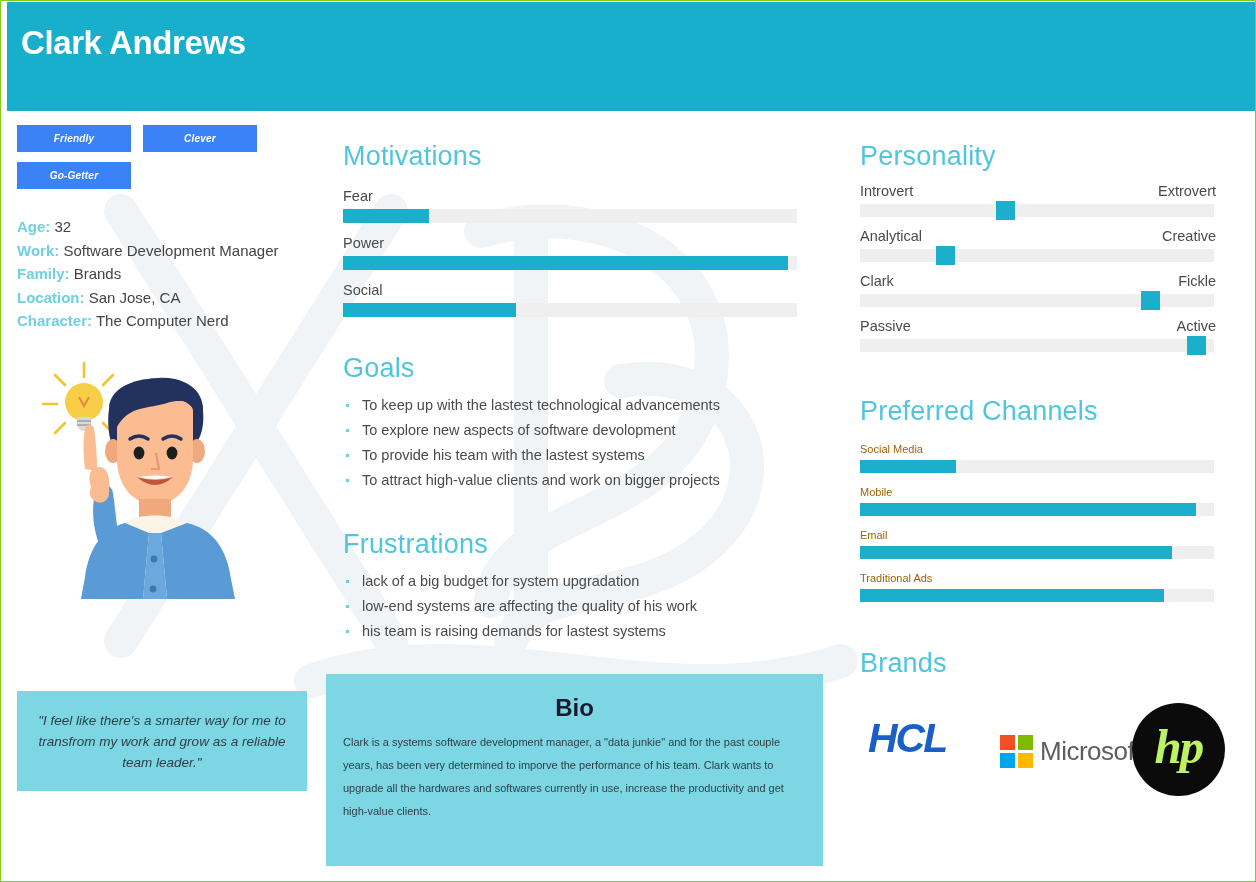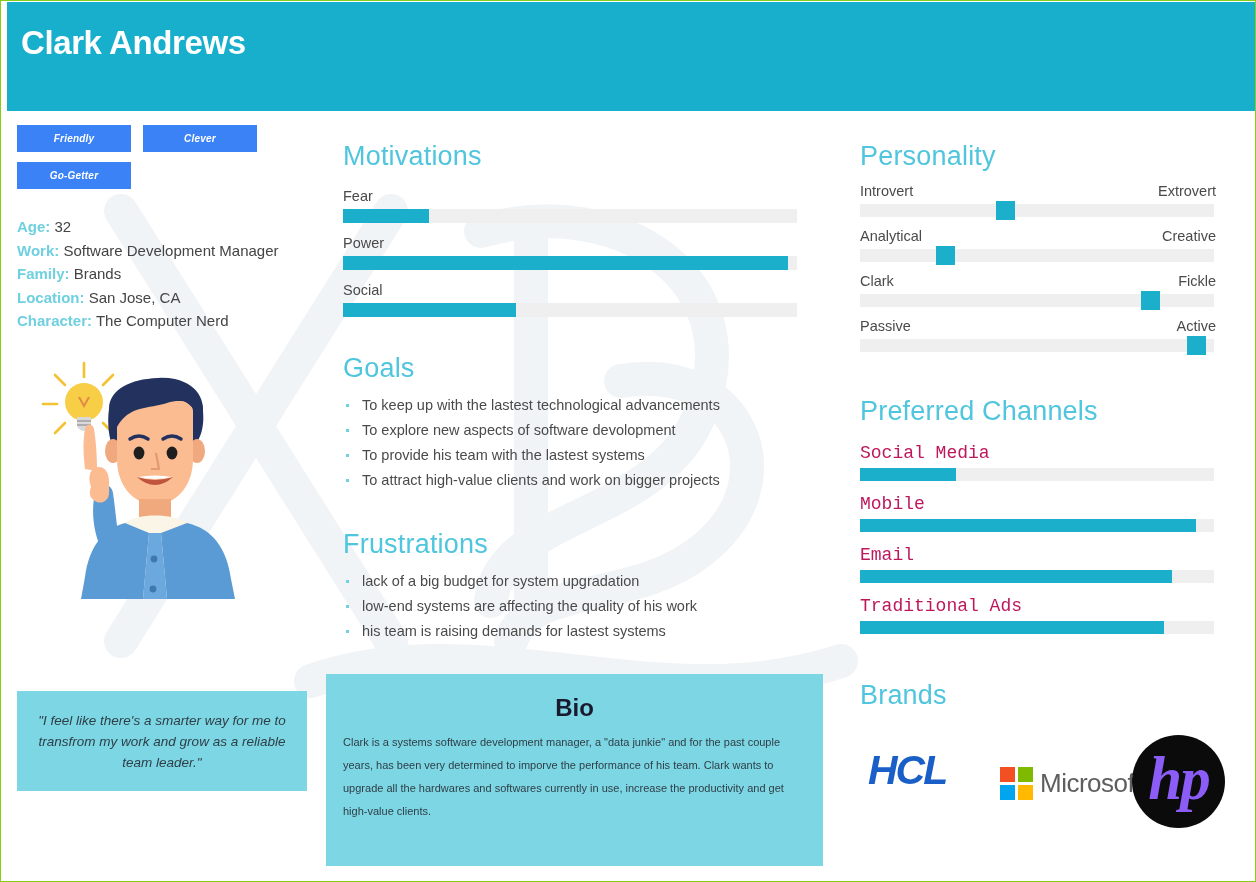--- a/index.html
+++ b/index.html
@@ -110,41 +110,41 @@
   
   #rightcol { position: absolute; left: 859px; top: 140px; width: 356px; z-index: 3; }
   .scale { margin-top: 11px; }
   .scale-heads { display: flex; justify-content: space-between; font-size: 14.5px; color: #4A4A4A; margin-bottom: 5px; }
   .scale-track { width: 354px; height: 13px; background: #EFEFEF; position: relative; }
   .scale-thumb { position: absolute; top: -3px; width: 19px; height: 19px; background: #1CAFCB; }
 
   #channels { margin-top: 44px; }
   .ch-track { width: 354px; height: 13px; background: #EFEFEF; position: relative; margin-bottom: 13px; }
   .ch-fill { position: absolute; left: 0; top: 0; height: 13px; background: #1CAFCB; }
-  .ch-label { font-size: 18px; color: #be185d; margin-bottom: 5px; font-family: Liberation Mono, monospace; }
+  .ch-label { font-size: 11px; color: #a16207; margin-bottom: 5px; }
 
   #brands { margin-top: 46px; }
   #brand-logos { position: relative; height: 100px; margin-top: 12px; }
   #hcl {
     position: absolute; left: 8px; top: 24px;
     font-size: 41px; font-weight: bold; font-style: italic;
     color: #1A5FC8; letter-spacing: -2px;
   }
   #msft { position: absolute; left: 140px; top: 44px; display: flex; align-items: center; gap: 7px; }
   #msft .sq { display: grid; grid-template-columns: 15px 15px; grid-template-rows: 15px 15px; gap: 3px; }
   #msft .sq i { display: block; }
   #msft .txt { font-size: 26px; color: #5E5E5E; letter-spacing: -0.5px; }
   #hp {
     position: absolute; left: 272px; top: 12px;
     width: 93px; height: 93px; border-radius: 50%;
     background: #0B0B0B;
     display: flex; align-items: center; justify-content: center;
   }
   #hp span {
-    color: #8b5cf6; font-size: 61px; font-style: italic;
+    color: #bef264; font-size: 49px; font-style: italic;
     font-weight: bold; letter-spacing: -2px;
     transform: translateY(-3px); font-family: "Liberation Serif", serif;
   }
 </style>
 </head>
 <body>
 
 <div id="page">
 
   <div id="watermark">

